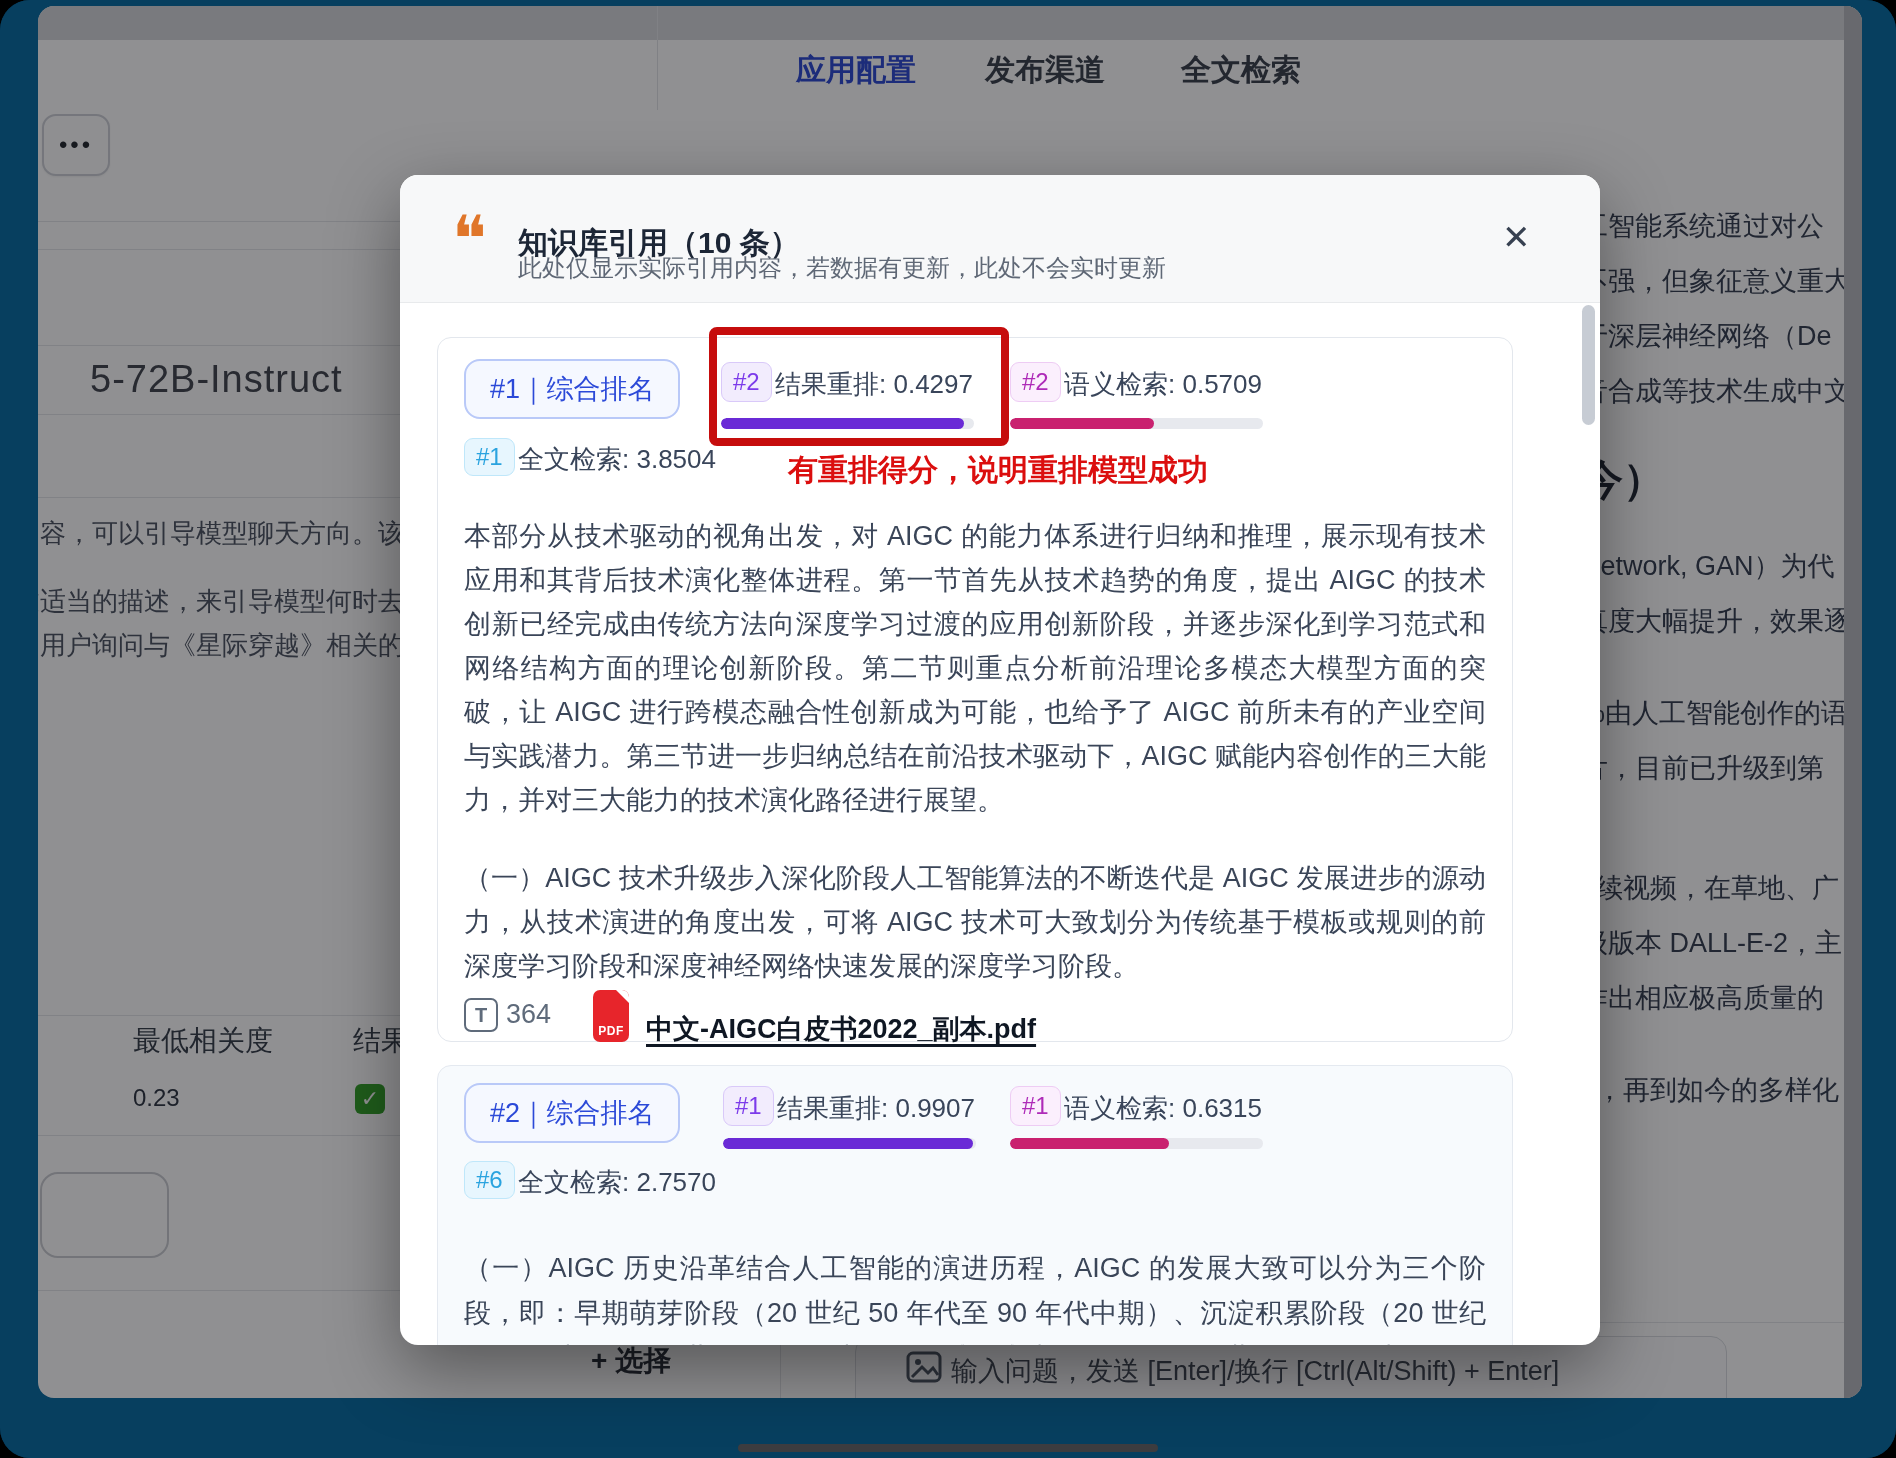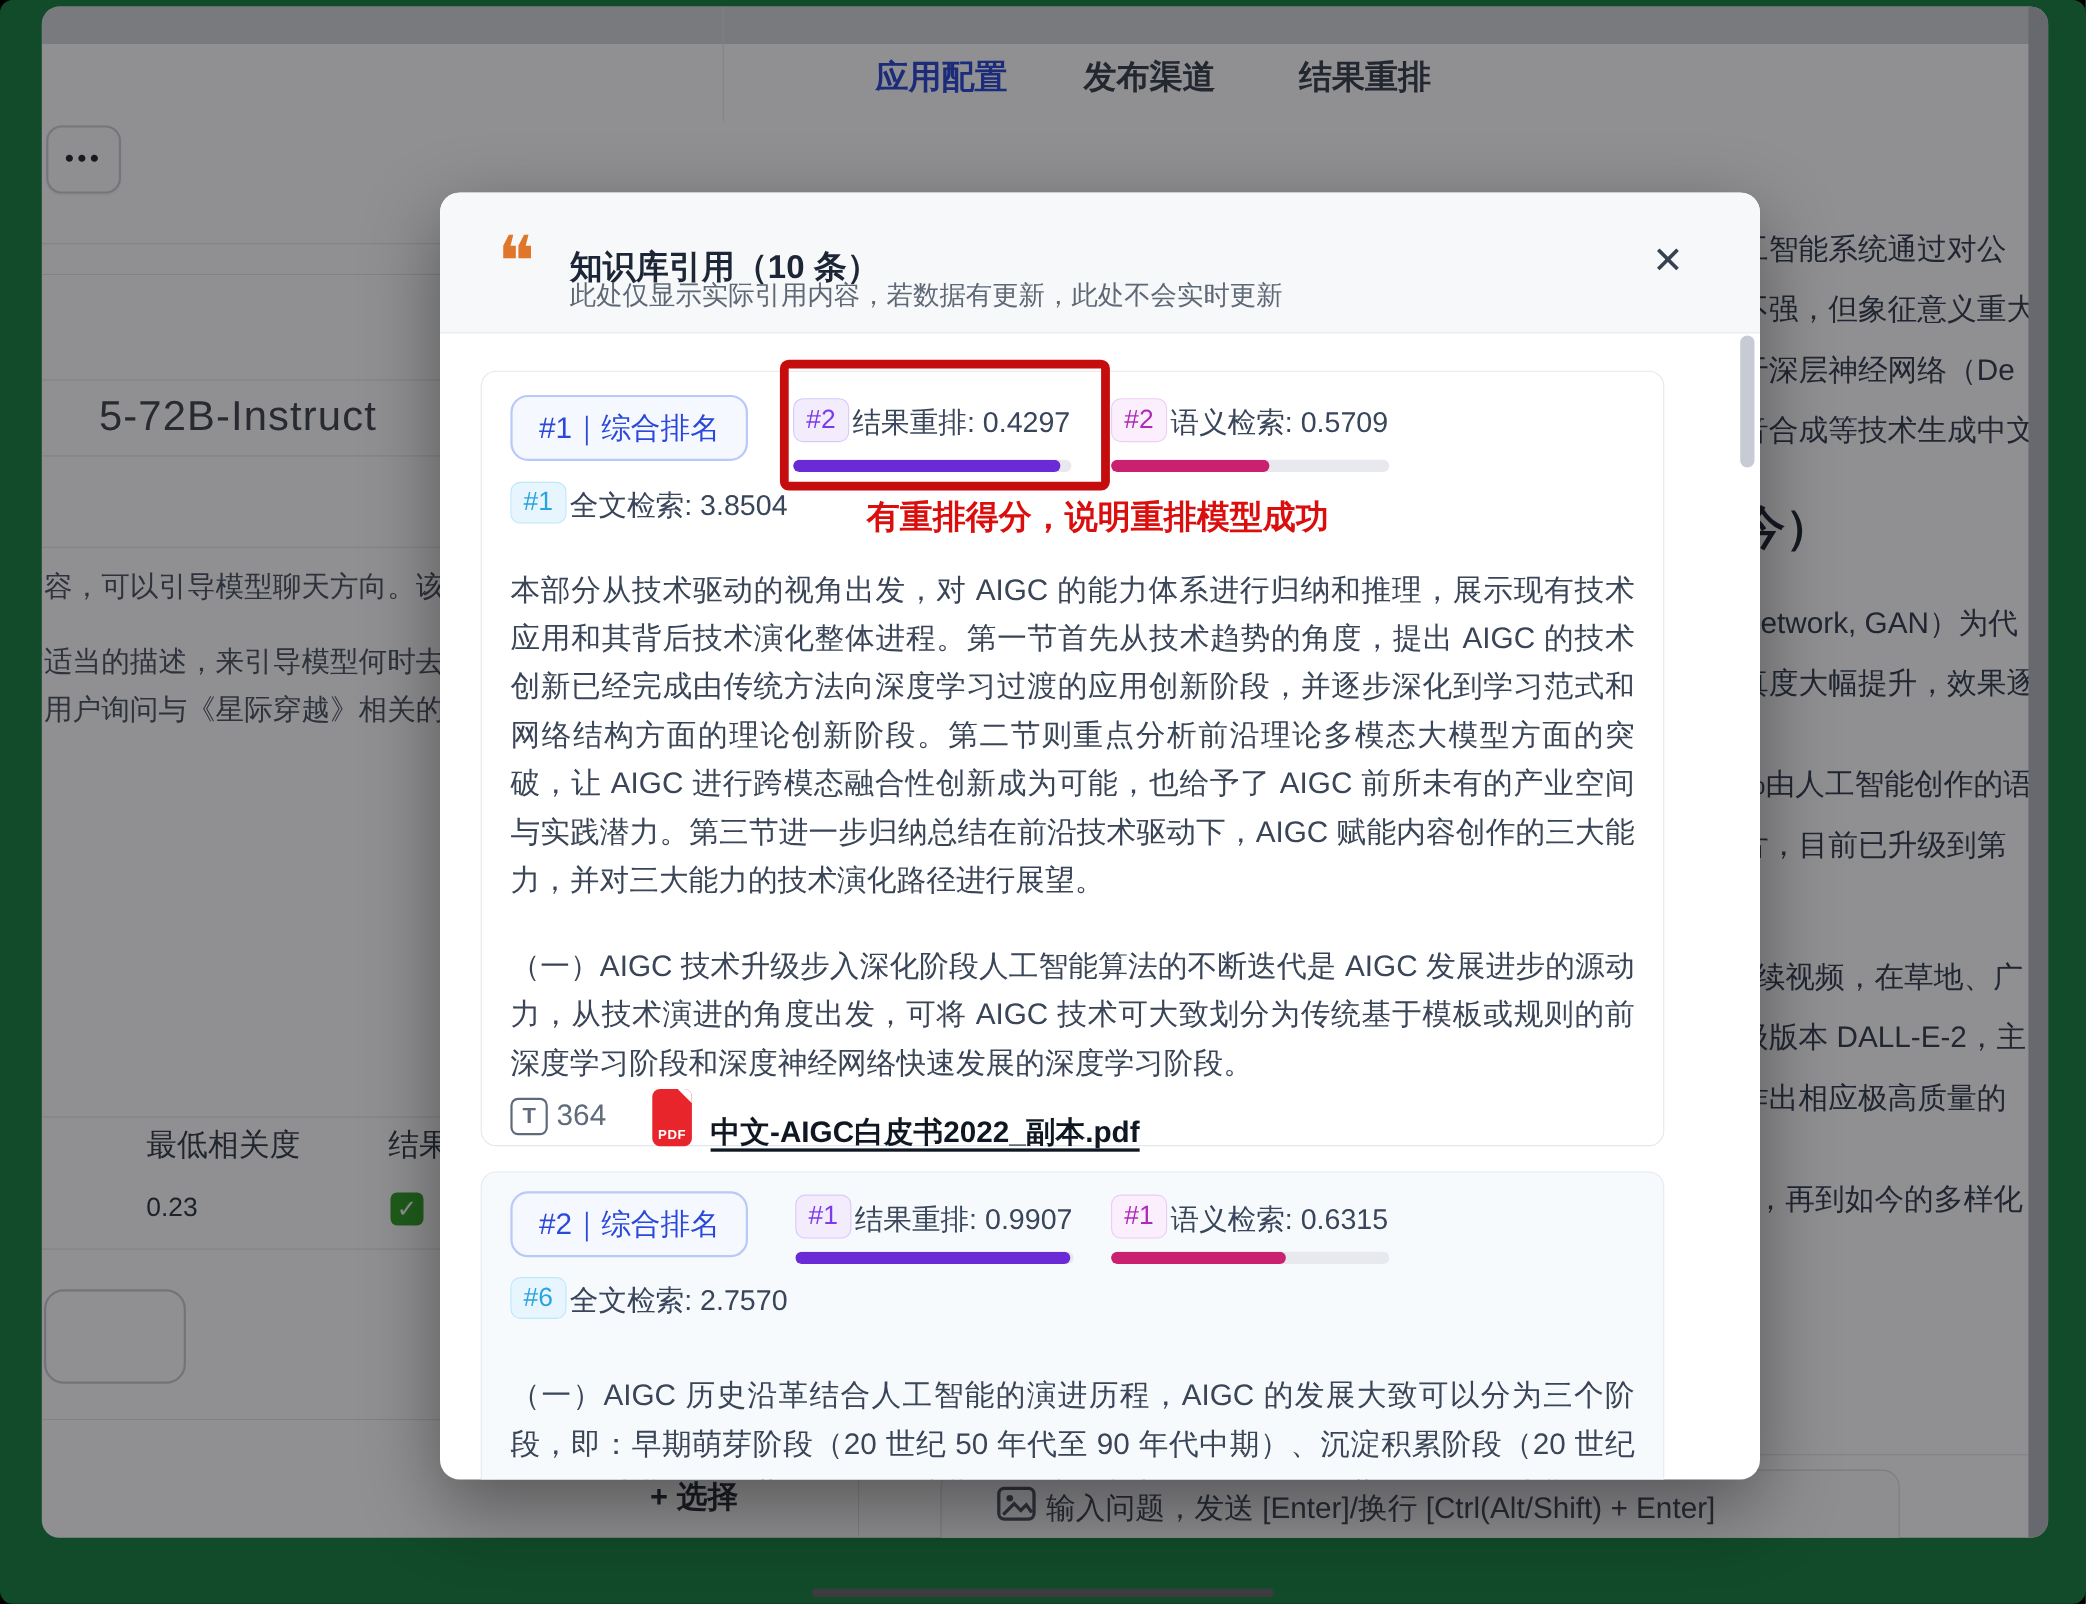--- a/index.html
+++ b/index.html
@@ -1,17 +1,17 @@
 <!DOCTYPE html>
 <html><head>
 <meta charset="utf-8">
 <style>
   html,body{margin:0;padding:0;background:#000;}
-  .stage{position:relative;width:1896px;height:1458px;background:#15803d;overflow:hidden;
-         font-family:"Liberation Sans","DejaVu Sans",sans-serif;border-radius:12px;}
+  .stage{position:relative;width:1896px;height:1458px;background:#0369a1;overflow:hidden;
+         font-family:"Liberation Sans","DejaVu Sans",sans-serif;border-radius:30px;}
   .app-window{position:absolute;left:38px;top:6px;width:1824px;height:1392px;background:#ffffff;
               border-radius:16px;overflow:hidden;}
   .abs{position:absolute;}
   .topstrip{left:0;top:0;width:100%;height:34px;background:#d4d6da;}
   .hline{height:1px;background:#e3e5e9;}
   .vline{width:1px;background:#e2e4e8;}
   .tab{font-size:30px;font-weight:700;color:#363d49;}
   .tab.active{color:#2946d2;}
   .more-btn{width:64px;height:58px;border:2px solid #cdd0d6;border-radius:14px;background:#fdfdfe;
             display:flex;align-items:center;justify-content:center;font-size:24px;letter-spacing:3px;
@@ -76,21 +76,21 @@
 <body>
 
 <div class="stage">
 
   <div class="app-window">
     <div class="abs topstrip"></div>
     <div class="abs vline" style="left:619px;top:0;height:104px;"></div>
 
     <div class="abs tab active" style="left:758px;top:44px;">应用配置</div>
     <div class="abs tab" style="left:947px;top:44px;">发布渠道</div>
-    <div class="abs tab" style="left:1143px;top:44px;">结果重排</div>
+    <div class="abs tab" style="left:1143px;top:44px;">全文检索</div>
 
     <div class="abs more-btn" style="left:4px;top:108px;">
       <span>•••</span>
     </div>
     <div class="abs hline" style="left:0;top:215px;width:620px;"></div>
     <div class="abs hline" style="left:0;top:243px;width:620px;"></div>
     <div class="abs hline" style="left:0;top:339px;width:620px;"></div>
     <div class="abs model-name" style="left:52px;top:352px;">5-72B-Instruct</div>
     <div class="abs hline" style="left:0;top:408px;width:620px;"></div>
     <div class="abs hline" style="left:0;top:491px;width:620px;"></div>

